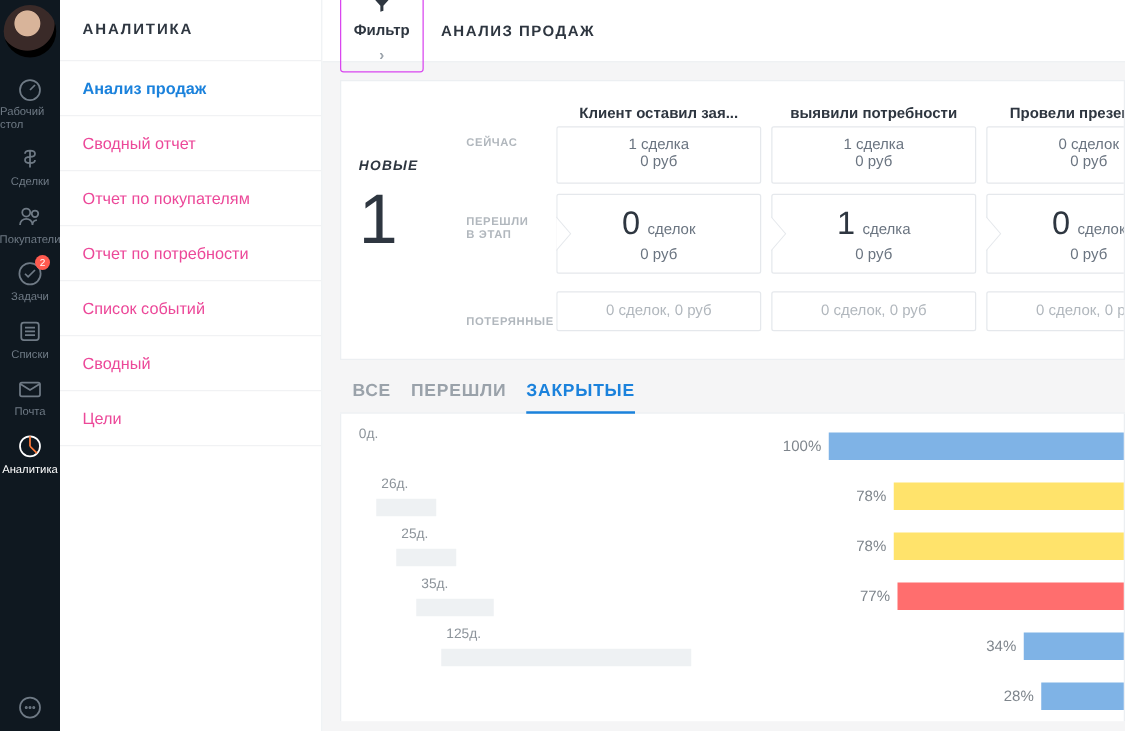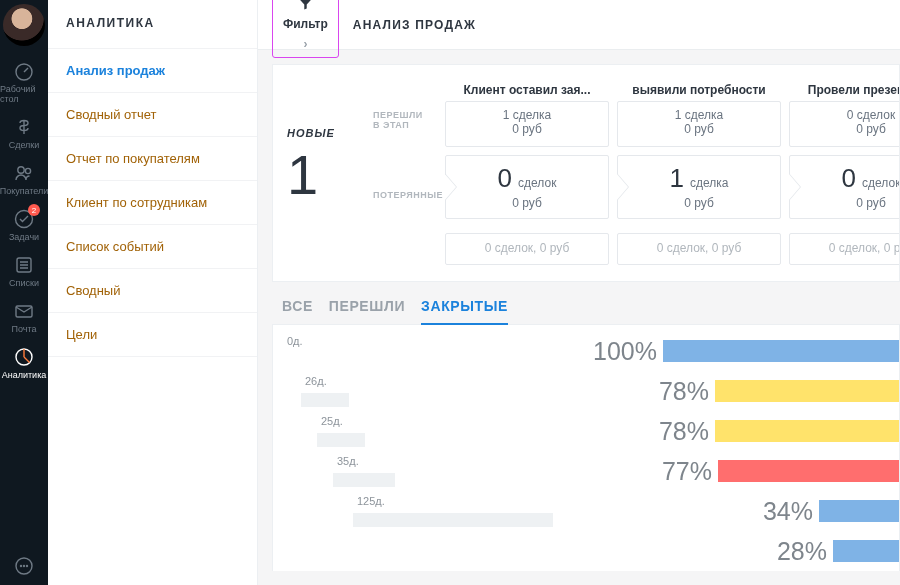--- a/index.html
+++ b/index.html
@@ -6,21 +6,21 @@
 body { font-family: -apple-system, BlinkMacSystemFont, "Segoe UI", Arial, sans-serif; font-size: 13px; color: #2e3640; width: 900px; height: 585px; overflow: hidden; display: flex; background: #f5f5f6; }
 .nav { width: 48px; background: #0f1820; display: flex; flex-direction: column; align-items: center; flex-shrink: 0; }
 .avatar { width: 42px; height: 42px; border-radius: 50%; margin: 4px 0 8px; background: radial-gradient(circle at 45% 35%, #d8b49a 0 28%, #3a2a28 30% 60%, #000 62% 100%); }
 .nav-item { width: 48px; padding: 6px 0; display: flex; flex-direction: column; align-items: center; color: #6f7a85; font-size: 9px; cursor: pointer; position: relative; }
 .nav-item.active { color: #fff; }
 .nav-item svg { width: 22px; height: 22px; stroke: currentColor; fill: none; stroke-width: 1.4; margin-bottom: 2px; }
 .nav-item .badge { position: absolute; top: 2px; right: 8px; background: #ff5a4f; color: #fff; font-size: 8px; width: 12px; height: 12px; border-radius: 6px; display: flex; align-items: center; justify-content: center; }
 .nav-spacer { flex: 1; }
 .side { width: 210px; background: #fff; border-right: 1px solid #eceff2; flex-shrink: 0; }
 .side-title { font-size: 12px; letter-spacing: 1.5px; font-weight: 700; padding: 16px 18px 18px; border-bottom: 1px solid #f1f2f4; }
-.side-item { padding: 14px 18px; border-bottom: 1px solid #f1f2f4; font-size: 13px; color: #a16207; cursor: pointer; }
+.side-item { padding: 14px 18px; border-bottom: 1px solid #f1f2f4; font-size: 13px; color: #ec4899; cursor: pointer; }
 .side-item.active { color: #1b82dc; font-weight: 600; }
 .main { flex: 1; display: flex; flex-direction: column; min-width: 0; }
 .top { height: 50px; background: #fff; border-bottom: 1px solid #eaedef; display: flex; align-items: center; padding: 0 14px; gap: 14px; }
 .filter-btn { display: flex; align-items: center; gap: 6px; border: 1px solid #d946ef; border-radius: 3px; padding: 6px 10px; cursor: pointer; font-size: 12px; font-weight: 600; flex-direction: column; }
 .filter-btn svg { width: 13px; height: 13px; fill: #2e3640; }
 .page-title { letter-spacing: 1.2px; font-weight: 600; font-size: 12px; color: #2e3640; }
 .content { flex: 1; overflow: hidden; padding: 14px 0 0 14px; }
 .card { background: #fff; border: 1px solid #eceff2; padding: 18px 0 16px 14px; display: flex; gap: 0; }
 .new-col { width: 86px; padding-top: 44px; }
 .new-label { font-size: 11px; letter-spacing: 1px; font-weight: 600; color: #2e3640; font-style: italic; }
@@ -43,21 +43,21 @@
 .moved-inner { display: flex; align-items: baseline; justify-content: center; gap: 6px; }
 .moved .rub-line { margin-top: 2px; }
 .tile.moved.arrow::before, .tile.moved.arrow::after { content: ""; position: absolute; top: 50%; width: 0; height: 0; border-top: 14px solid transparent; border-bottom: 14px solid transparent; }
 .tile.moved.arrow::before { left: -1px; border-left: 12px solid #e5e8ec; transform: translateY(-50%); }
 .tile.moved.arrow::after { left: -2px; border-left: 12px solid #fff; transform: translateY(-50%); }
 .tabs { margin-top: 16px; display: flex; gap: 16px; padding: 0 10px 6px; border-bottom: 1px solid #eceff2; font-size: 14px; letter-spacing: 0.6px; font-weight: 600; color: #9aa2aa; }
 .tab { cursor: pointer; padding-bottom: 4px; }
 .tab.active { color: #1b82dc; border-bottom: 2px solid #1b82dc; margin-bottom: -7px; }
 .funnel { background: #fff; border-left: 1px solid #eceff2; border-right: 1px solid #eceff2; padding: 6px 0 0 10px; }
 .fun-row { height: 40px; display: flex; align-items: center; font-size: 12px; color: #8d949b; position: relative; }
-.fun-row .pct { position: absolute; font-size: 25px; color: #7e858c; text-align: right; }
+.fun-row .pct { position: absolute; font-size: 12px; color: #7e858c; text-align: right; }
 .fun-row .bar { position: absolute; height: 22px; right: 0; top: 9px; }
 .step { position: absolute; height: 14px; background: #eef1f3; top: 22px; }
 .step-label { position: absolute; top: 4px; font-size: 11px; }
 </style>
 </head>
 <body>
 
 <div class="nav">
   <div class="avatar"></div>
   <div id="nav-items">
@@ -122,21 +122,21 @@
       </svg>
   </div>
 </div>
 
 <div class="side">
   <div class="side-title">АНАЛИТИКА</div>
   <div id="side-items">
       <div class="side-item active">Анализ продаж</div>
       <div class="side-item">Сводный отчет</div>
       <div class="side-item">Отчет по покупателям</div>
-      <div class="side-item">Клиент по сотрудникам</div>
+      <div class="side-item">Отчет по потребности</div>
       <div class="side-item">Список событий</div>
       <div class="side-item">Сводный</div>
       <div class="side-item">Цели</div>
     </div>
 </div>
 
 <div class="main">
   <div class="top">
     <div class="filter-btn">
       <svg viewBox="0 0 16 16">
@@ -148,20 +148,23 @@
     <div class="page-title">АНАЛИЗ ПРОДАЖ</div>
   </div>
 
   <div class="content">
     <div class="card">
       <div class="new-col">
         <div class="new-label">НОВЫЕ</div>
         <div class="new-count">1</div>
       </div>
       <div class="row-labels">
+        <div class="rl-now">
+            <span>СЕЙЧАС</span>
+          </div>
         <div class="rl-moved">
           <span>ПЕРЕШЛИ</span>
           <span>В ЭТАП</span>
         </div>
         <div class="rl-lost">
             <span>ПОТЕРЯННЫЕ</span>
           </div>
       </div>
       <div class="stage-wrap" id="stages">
           <div class="stage">

